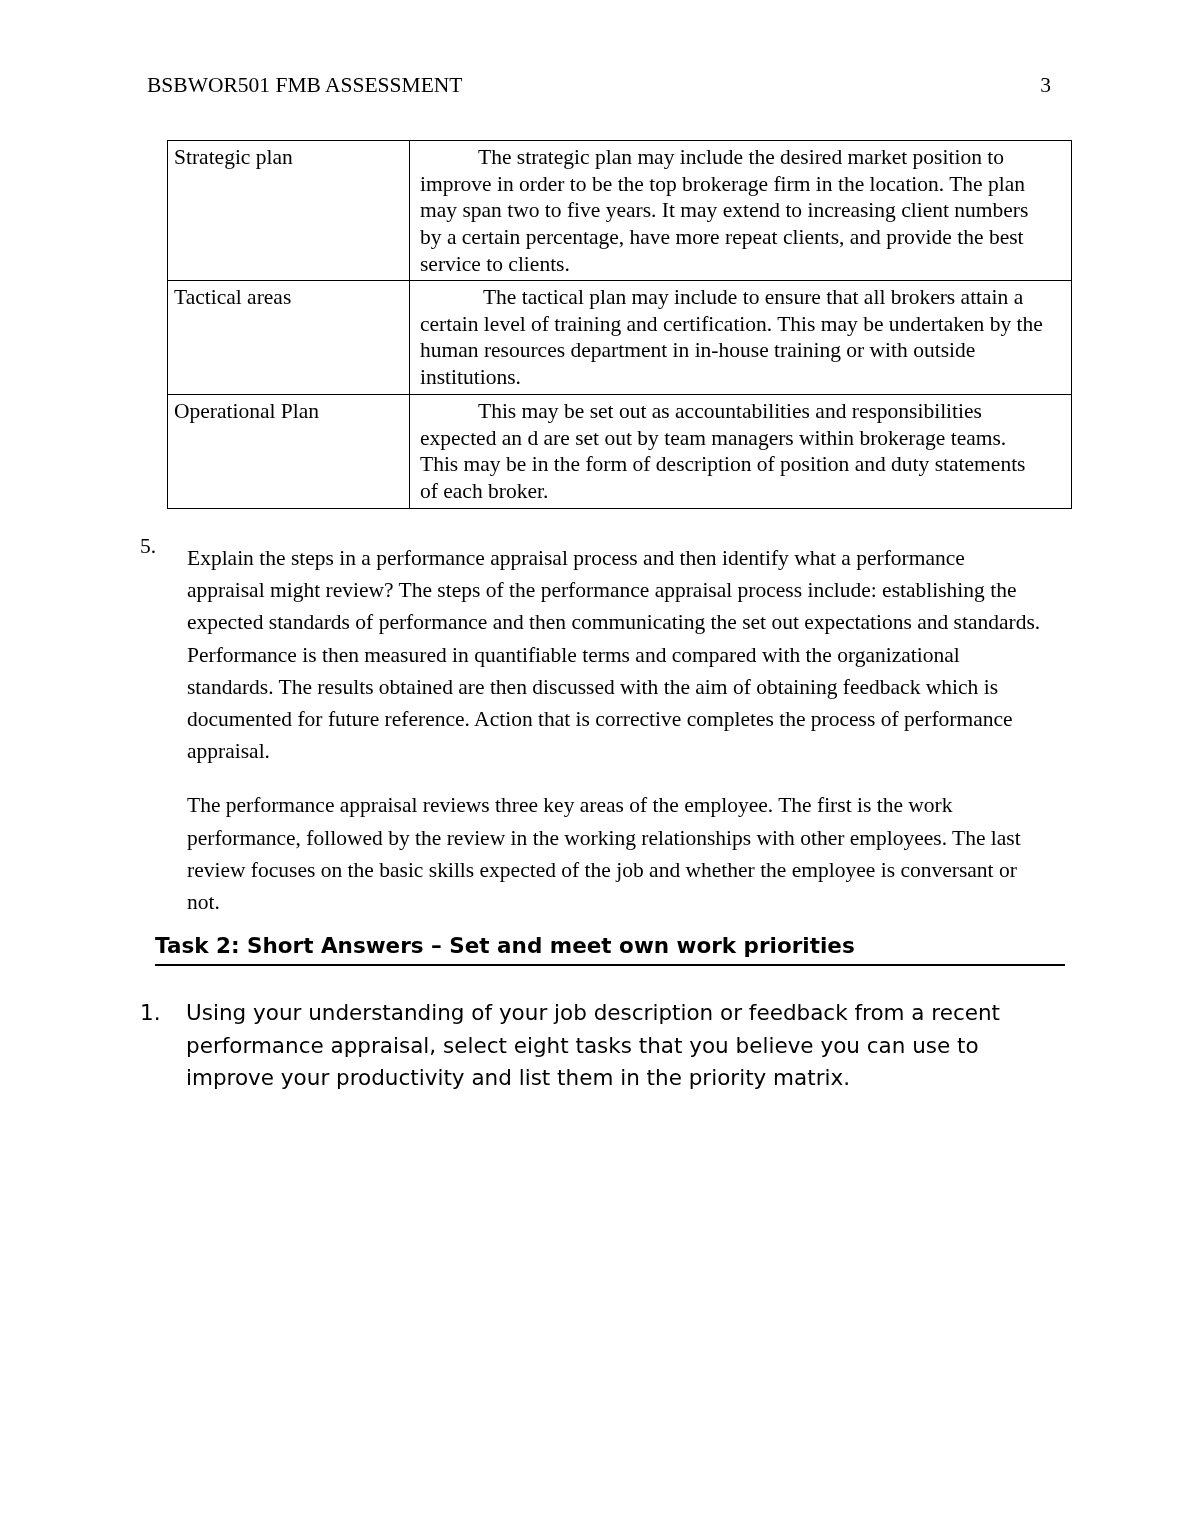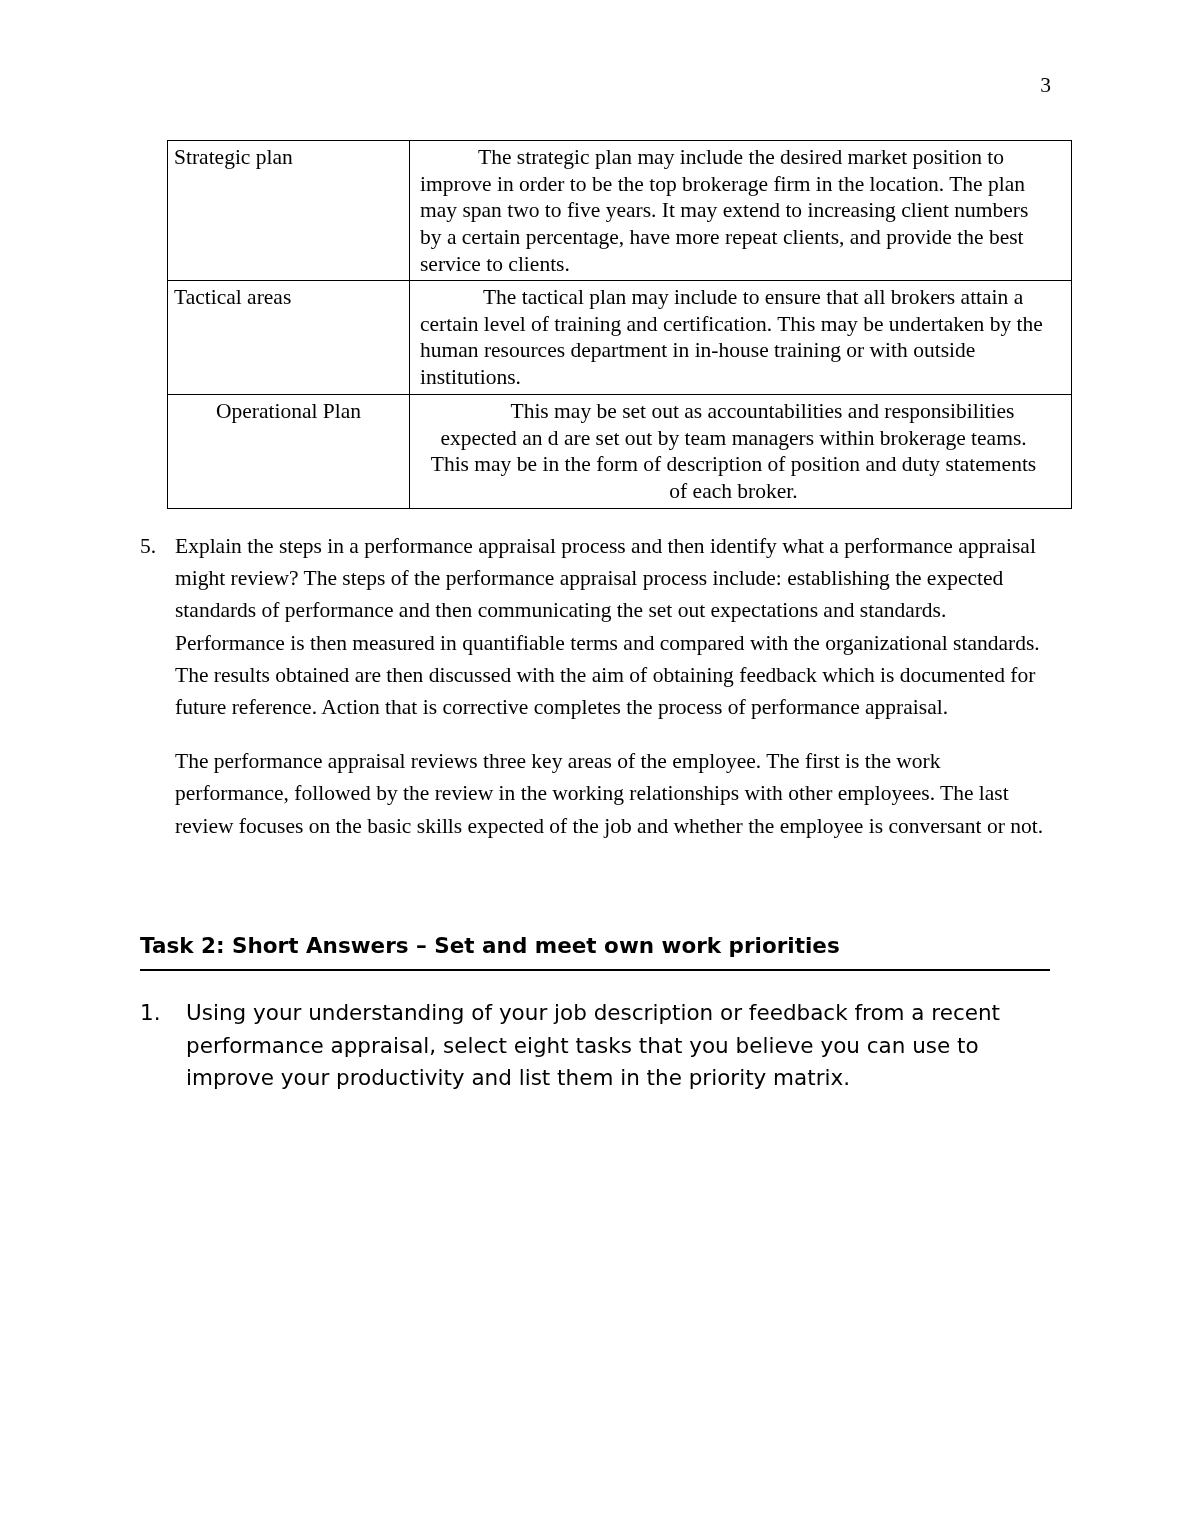--- a/index.html
+++ b/index.html
@@ -47,55 +47,54 @@
     table.plans td.desc-cell {
       padding-left: 10px;
       padding-right: 24px;
     }
     table.plans td.desc-cell .indent {
       display: inline-block;
       width: 58px;
     }
     table.plans tr.row-0 td { height: 134px; margin-top: 13px; }
     table.plans tr.row-1 td { height: 108px; }
-    table.plans tr.row-2 td { height: 108px; text-align: center; }
+    table.plans tr.row-2 td { height: 108px; }
 
     .q5 {
       position: absolute;
       top: 530px;
       left: 140px;
       width: 915px;
       font-size: 21.5px;
       line-height: 32.2px;
     }
     .q5 .num {
       position: absolute;
       left: 0;
       top: 0;
     }
     .q5 .body {
       margin-left: 35px;
     }
     .q5 p {
-      margin: 0;
+      margin: 12px;
     }
     .q5 p.second {
       margin-top: 22px;
     }
 
     .task-heading {
       position: absolute;
       top: 928px;
-      left: 140px;
+      left: 155px;
       width: 910px;
       font-family: "DejaVu Sans", sans-serif;
       font-weight: bold;
       font-size: 21.5px;
       line-height: 36px;
-      padding-bottom: 5px;
       border-bottom: 2.5px solid #000;
     }
 
     .task-q1 {
       position: absolute;
       top: 997px;
       left: 140px;
       width: 915px;
       font-family: "DejaVu Sans", sans-serif;
       font-size: 21.5px;
@@ -107,20 +106,21 @@
       top: 0;
     }
     .task-q1 .body {
       margin-left: 46px;
     }
   </style>
 </head>
 <body>
 
 <div class="header">
+  <span class="title">BSBWOR501 FMB ASSESSMENT</span>
   <span class="page-num">3</span>
 </div>
 
 <table class="plans">
   <tbody>
       <tr class="row-0">
     <td class="label-cell">Strategic plan</td>
     <td class="desc-cell"><span class="indent"></span><span>The strategic plan may include the desired market position to improve in order to be the top brokerage firm in the location. The plan may span two to five years. It may extend to increasing client numbers by a certain percentage, have more repeat clients, and provide the best service to clients.</span></td>
   </tr>
   <tr class="row-1">

